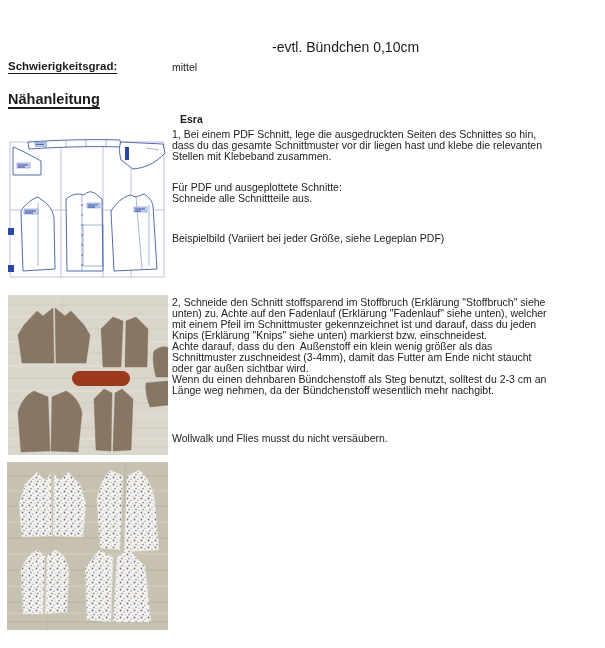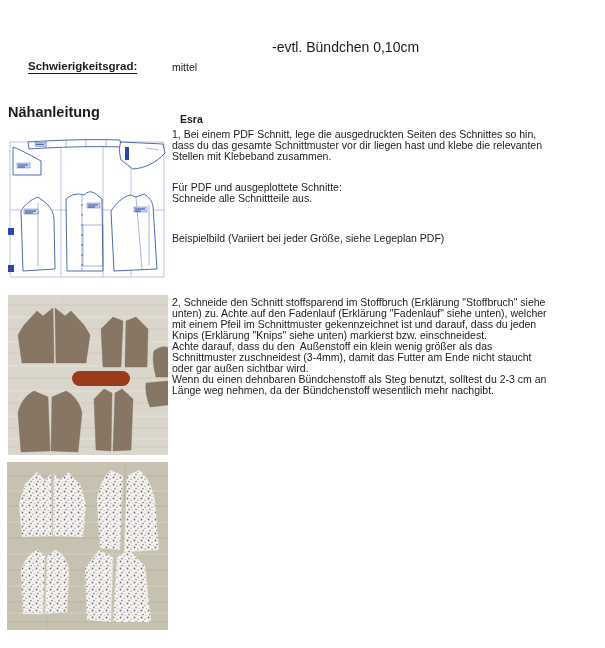--- a/index.html
+++ b/index.html
@@ -3,23 +3,23 @@
 <meta charset="utf-8">
 <style>
   html,body{margin:0;padding:0;background:#ffffff;}
   .page{
     position:relative;width:605px;height:648px;background:#fff;overflow:hidden;
     font-family:"Liberation Sans","DejaVu Sans",sans-serif;color:var(--text,#1c1c1c);
   }
   .abs{position:absolute;}
   .body-text{font-size:10.5px;line-height:11px;white-space:pre;}
   .annotation{font-size:14px;}
-  .diff-label{font-size:11.5px;font-weight:bold;text-decoration:underline;text-decoration-thickness:1.4px;text-underline-offset:2.5px;margin-left:20px;}
+  .diff-label{font-size:11.5px;font-weight:bold;text-decoration:underline;text-decoration-thickness:1.4px;text-underline-offset:2.5px;}
   .diff-value{font-size:10.5px;}
-  .section-heading{font-size:14.5px;font-weight:bold;text-decoration-thickness:1.6px;text-underline-offset:3px;margin-top:13px;}
+  .section-heading{font-size:14.5px;font-weight:bold;text-decoration:underline;text-decoration-thickness:1.6px;text-underline-offset:3px;}
   .pattern-name{font-size:10.5px;font-weight:bold;}
   figure{margin:0;padding:0;}
   svg{display:block;}
   
   .grid-line{stroke:var(--pattern-grid);stroke-width:0.7;fill:none;}
   .piece-line{stroke:var(--pattern-line);stroke-width:0.9;fill:#ffffff;}
   .piece-inner{stroke:var(--pattern-line);stroke-width:0.45;fill:none;}
   .lbl-box{fill:var(--pattern-label-fill);stroke:var(--pattern-line);stroke-width:0.4;}
   .lbl-mark{fill:var(--pattern-label);}
   
@@ -118,20 +118,21 @@
   <div class="abs body-text" style="left:172px;top:297px;">2, Schneide den Schnitt stoffsparend im Stoffbruch (Erklärung "Stoffbruch" siehe
 unten) zu. Achte auf den Fadenlauf (Erklärung "Fadenlauf" siehe unten), welcher
 mit einem Pfeil im Schnittmuster gekennzeichnet ist und darauf, dass du jeden
 Knips (Erklärung "Knips" siehe unten) markierst bzw. einschneidest.
 Achte darauf, dass du den  Außenstoff ein klein wenig größer als das
 Schnittmuster zuschneidest (3-4mm), damit das Futter am Ende nicht staucht
 oder gar außen sichtbar wird.
 Wenn du einen dehnbaren Bündchenstoff als Steg benutzt, solltest du 2-3 cm an
 Länge weg nehmen, da der Bündchenstoff wesentlich mehr nachgibt.</div>
 
+  <div class="abs body-text" style="left:172px;top:433px;">Wollwalk und Flies musst du nicht versäubern.</div>
 
   <figure class="abs" style="left:8px;top:295px;width:160px;height:160px;">
     <svg width="160" height="160" viewBox="0 0 160 160">
       <rect class="wood1" x="0" y="0" width="160" height="160"></rect>
       <g opacity="0.8">
         <path class="streak1" d="M0,10 H160 M0,34 H160 M0,58 H160 M0,83 H160 M0,108 H160 M0,133 H160 M0,152 H160"></path>
         <path class="streak1b" d="M0,22 H160 M0,47 H160 M0,71 H160 M0,96 H160 M0,121 H160 M0,144 H160"></path>
         <path class="streak1" d="M54,0 V34 M120,108 V160" opacity="0.6"></path>
       </g>
       <g>

